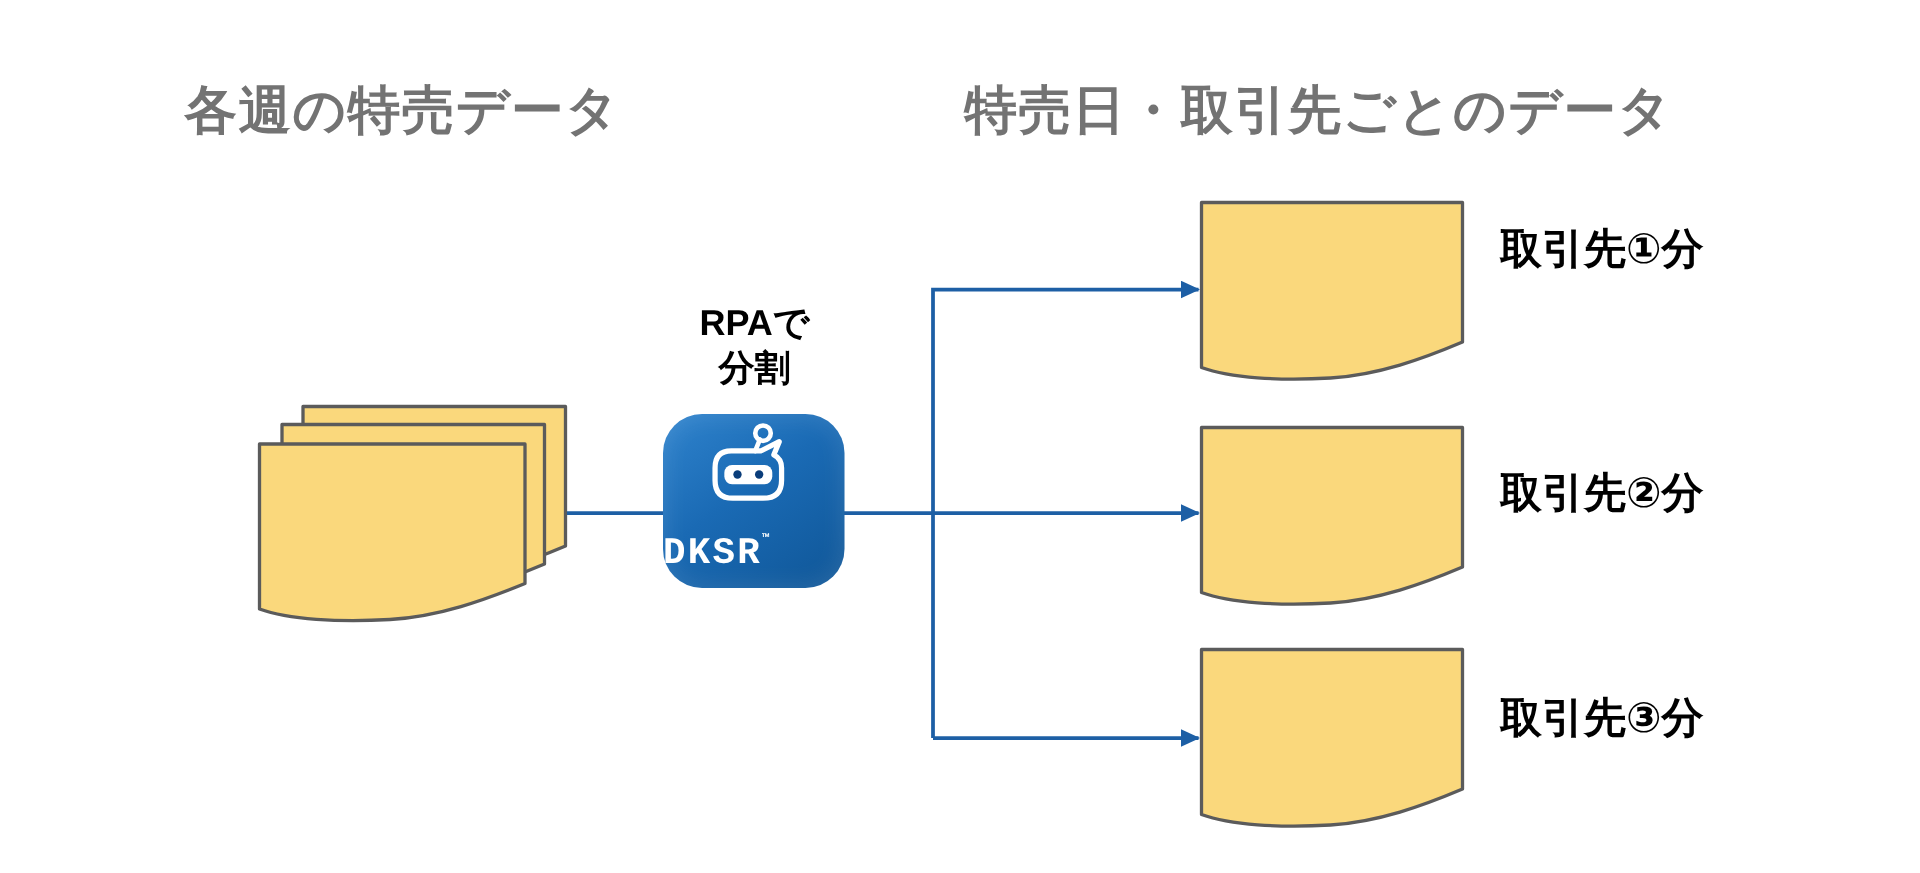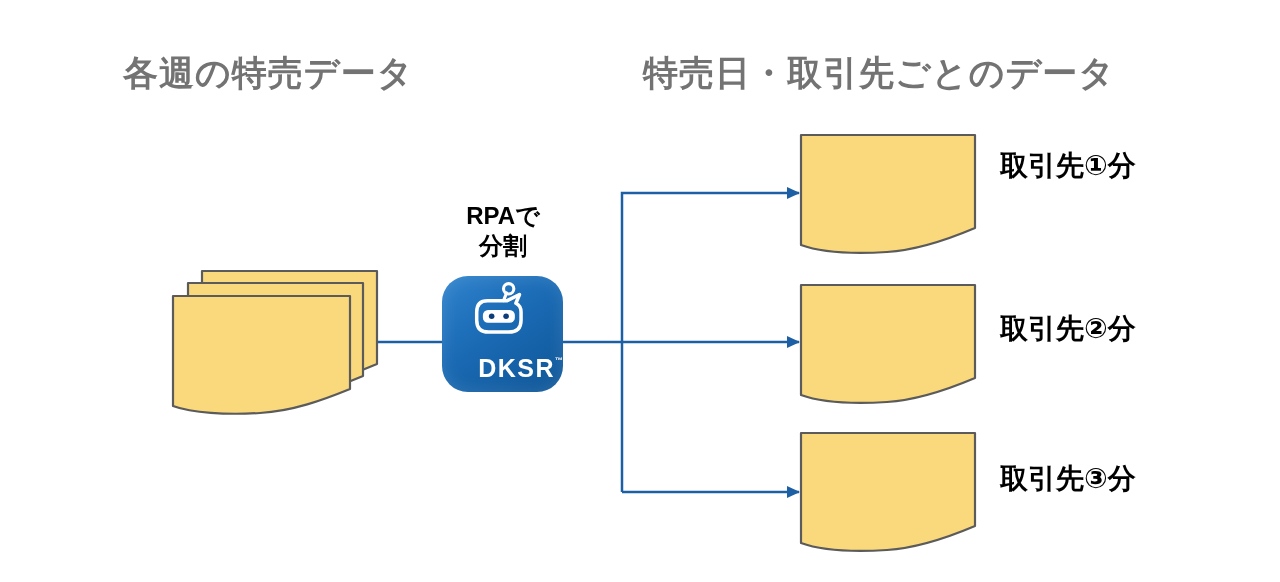--- a/index.html
+++ b/index.html
@@ -30,23 +30,23 @@
   .dksr-icon {
     position: absolute; left: 442px; top: 276px;
     width: 121px; height: 116px;
     border-radius: 26px;
     background: linear-gradient(145deg, #2f83cd 0%, #1a6ab4 45%, #0f5697 100%);
     box-shadow: inset 0 0 18px rgba(255,255,255,0.12);
   }
   .robot-svg { display: block; margin: 5px auto 0 auto; }
   .dksr-wordmark {
     position: absolute; left: 0; bottom: 9px; width: 100%;
-    text-align: right; color: #ffffff;
+    text-align: left; color: #ffffff;
     font-size: 25px; font-weight: 800; letter-spacing: 1.5px;
-    font-family: Liberation Sans, sans-serif;
+    font-family: Liberation Mono, monospace;
   }
   .dksr-wordmark .tm { font-size: 8px; vertical-align: 14px; letter-spacing: 0; }
 
   .output-label {
     position: absolute; left: 1000px;
     font-size: 28px; line-height: 34px; font-weight: 700; color: #000;
     white-space: nowrap;
   }
   .output-label-1 { top: 149px; }
   .output-label-2 { top: 312px; }

